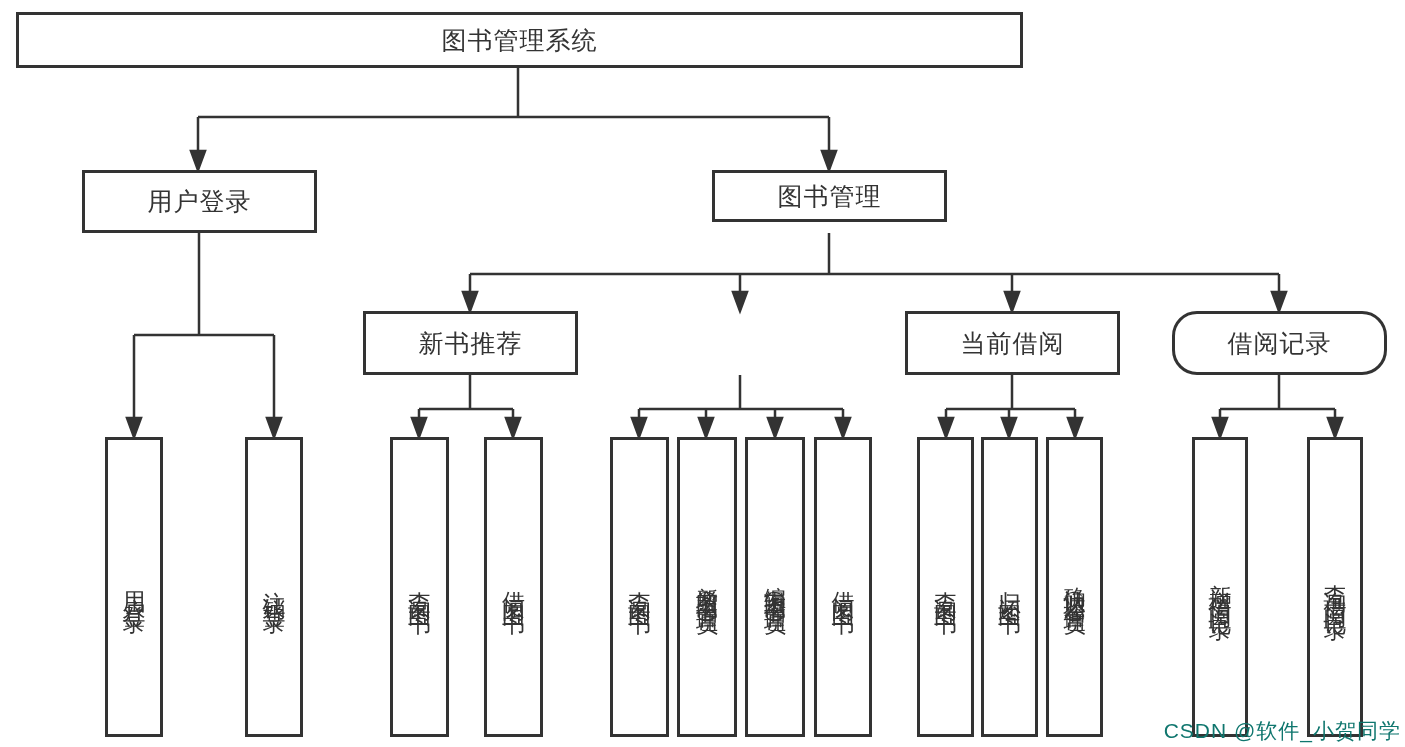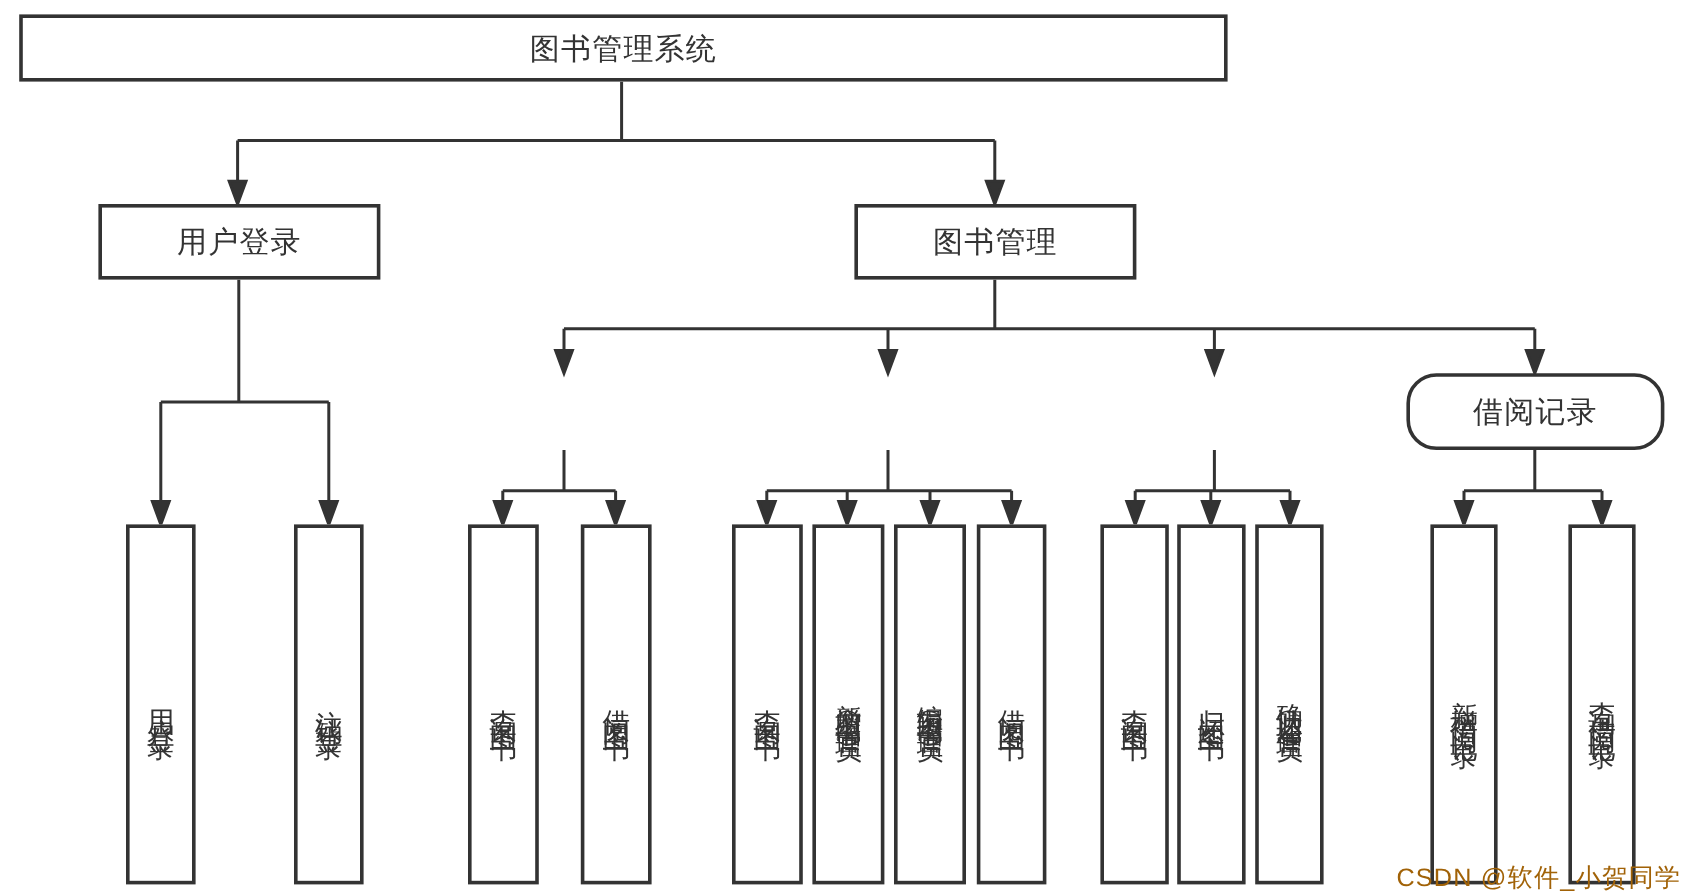--- a/index.html
+++ b/index.html
@@ -13,27 +13,27 @@
     border:3px solid #333333;display:flex;align-items:center;justify-content:center;
   }
   .hbox{font-size:25px;letter-spacing:1px;}
   .leaf{
     top:437px;height:300px;
     writing-mode:vertical-rl;text-orientation:mixed;
     font-size:23px;letter-spacing:7px;line-height:1;
   }
   .leaf.long{letter-spacing:4px;font-size:22px;}
   #watermark{
-    position:absolute;right:4px;bottom:2px;font-size:21px;color:#a16207;
+    position:absolute;right:4px;bottom:2px;font-size:21px;color:#0f766e;
     letter-spacing:1px;
   }
   
   #n-root{left:16px;top:12px;width:1007px;height:56px;font-family:Liberation Serif, serif;}
   #n-l2-0{left:82px;top:170px;width:235px;height:63px;}
-  #n-l2-1{left:712px;top:170px;width:235px;height:63px;}
+  #n-l2-1{left:712px;top:170px;width:235px;height:52px;}
   #n-l3-0{left:363px;top:311px;width:215px;height:64px;}
   #n-l3-1{left:633px;top:311px;width:215px;height:64px;}
   #n-l3-2{left:905px;top:311px;width:215px;height:64px;}
   #n-l3-3{left:1172px;top:311px;width:215px;height:64px;border-radius:25px;}
   #lf-user-0{left:105px;width:58px;}
   #lf-user-1{left:245px;width:58px;}
   #lf-rec-0{left:390px;width:59px;}
   #lf-rec-1{left:484px;width:59px;}
   #lf-bor-0{left:610px;width:59px;}
   #lf-bor-1{left:677px;width:60px;}
@@ -100,20 +100,22 @@
         <polygon points="1335,437 1328,418 1342,418"></polygon>
       </g>
     </g>
   </svg>
 
   <div id="n-root" class="node hbox">图书管理系统</div>
 
   <div id="n-l2-0" class="node hbox">用户登录</div>
   <div id="n-l2-1" class="node hbox">图书管理</div>
 
+  <div id="n-l3-0" class="node hbox">新书推荐</div>
+  <div id="n-l3-2" class="node hbox">当前借阅</div>
   <div id="n-l3-3" class="node hbox">借阅记录</div>
 
   <div id="lf-user-0" class="node leaf">用户登录</div>
   <div id="lf-user-1" class="node leaf">注销登录</div>
 
   <div id="lf-rec-0" class="node leaf">查询图书</div>
   <div id="lf-rec-1" class="node leaf">借阅图书</div>
 
   <div id="lf-bor-0" class="node leaf">查询图书</div>
   <div id="lf-bor-1" class="node leaf long">新增图书（管理员）</div>

